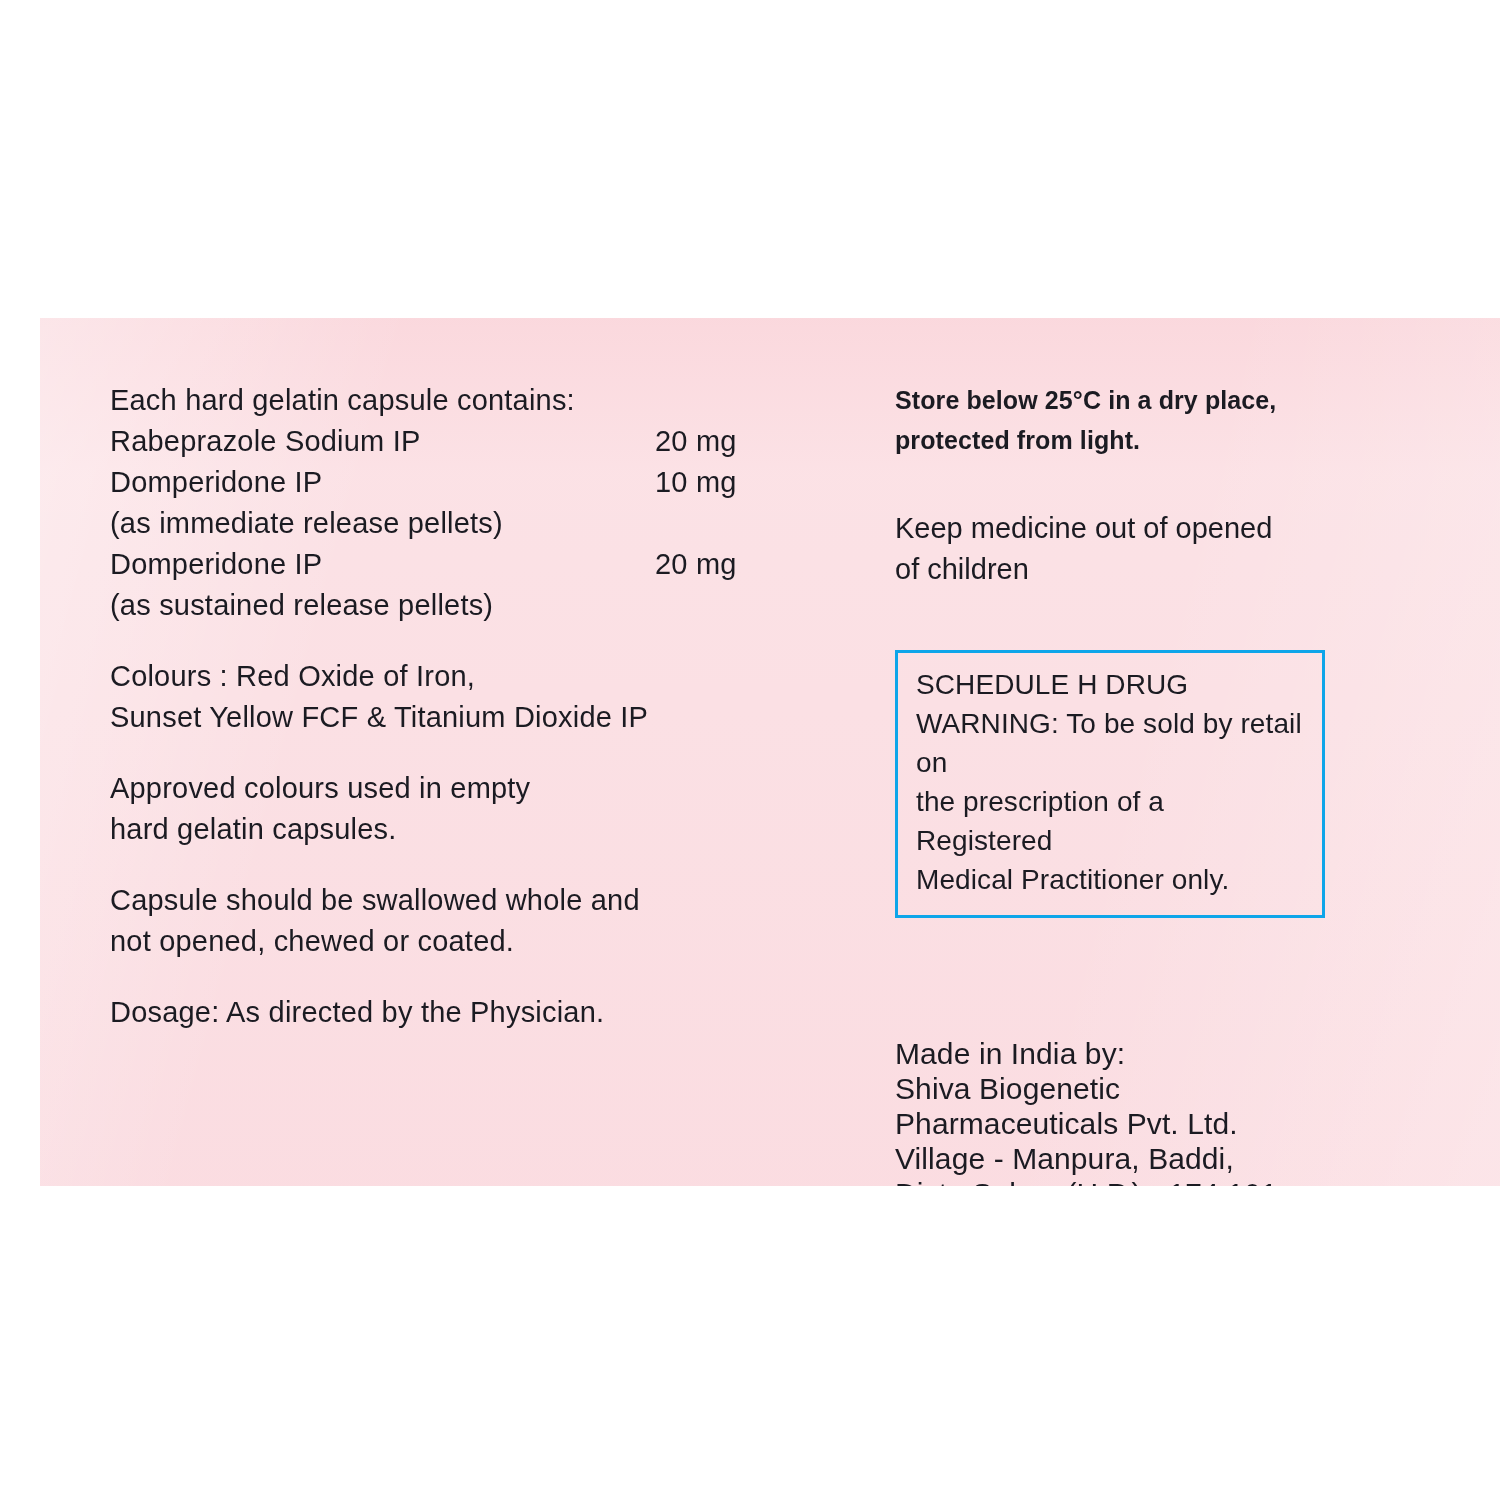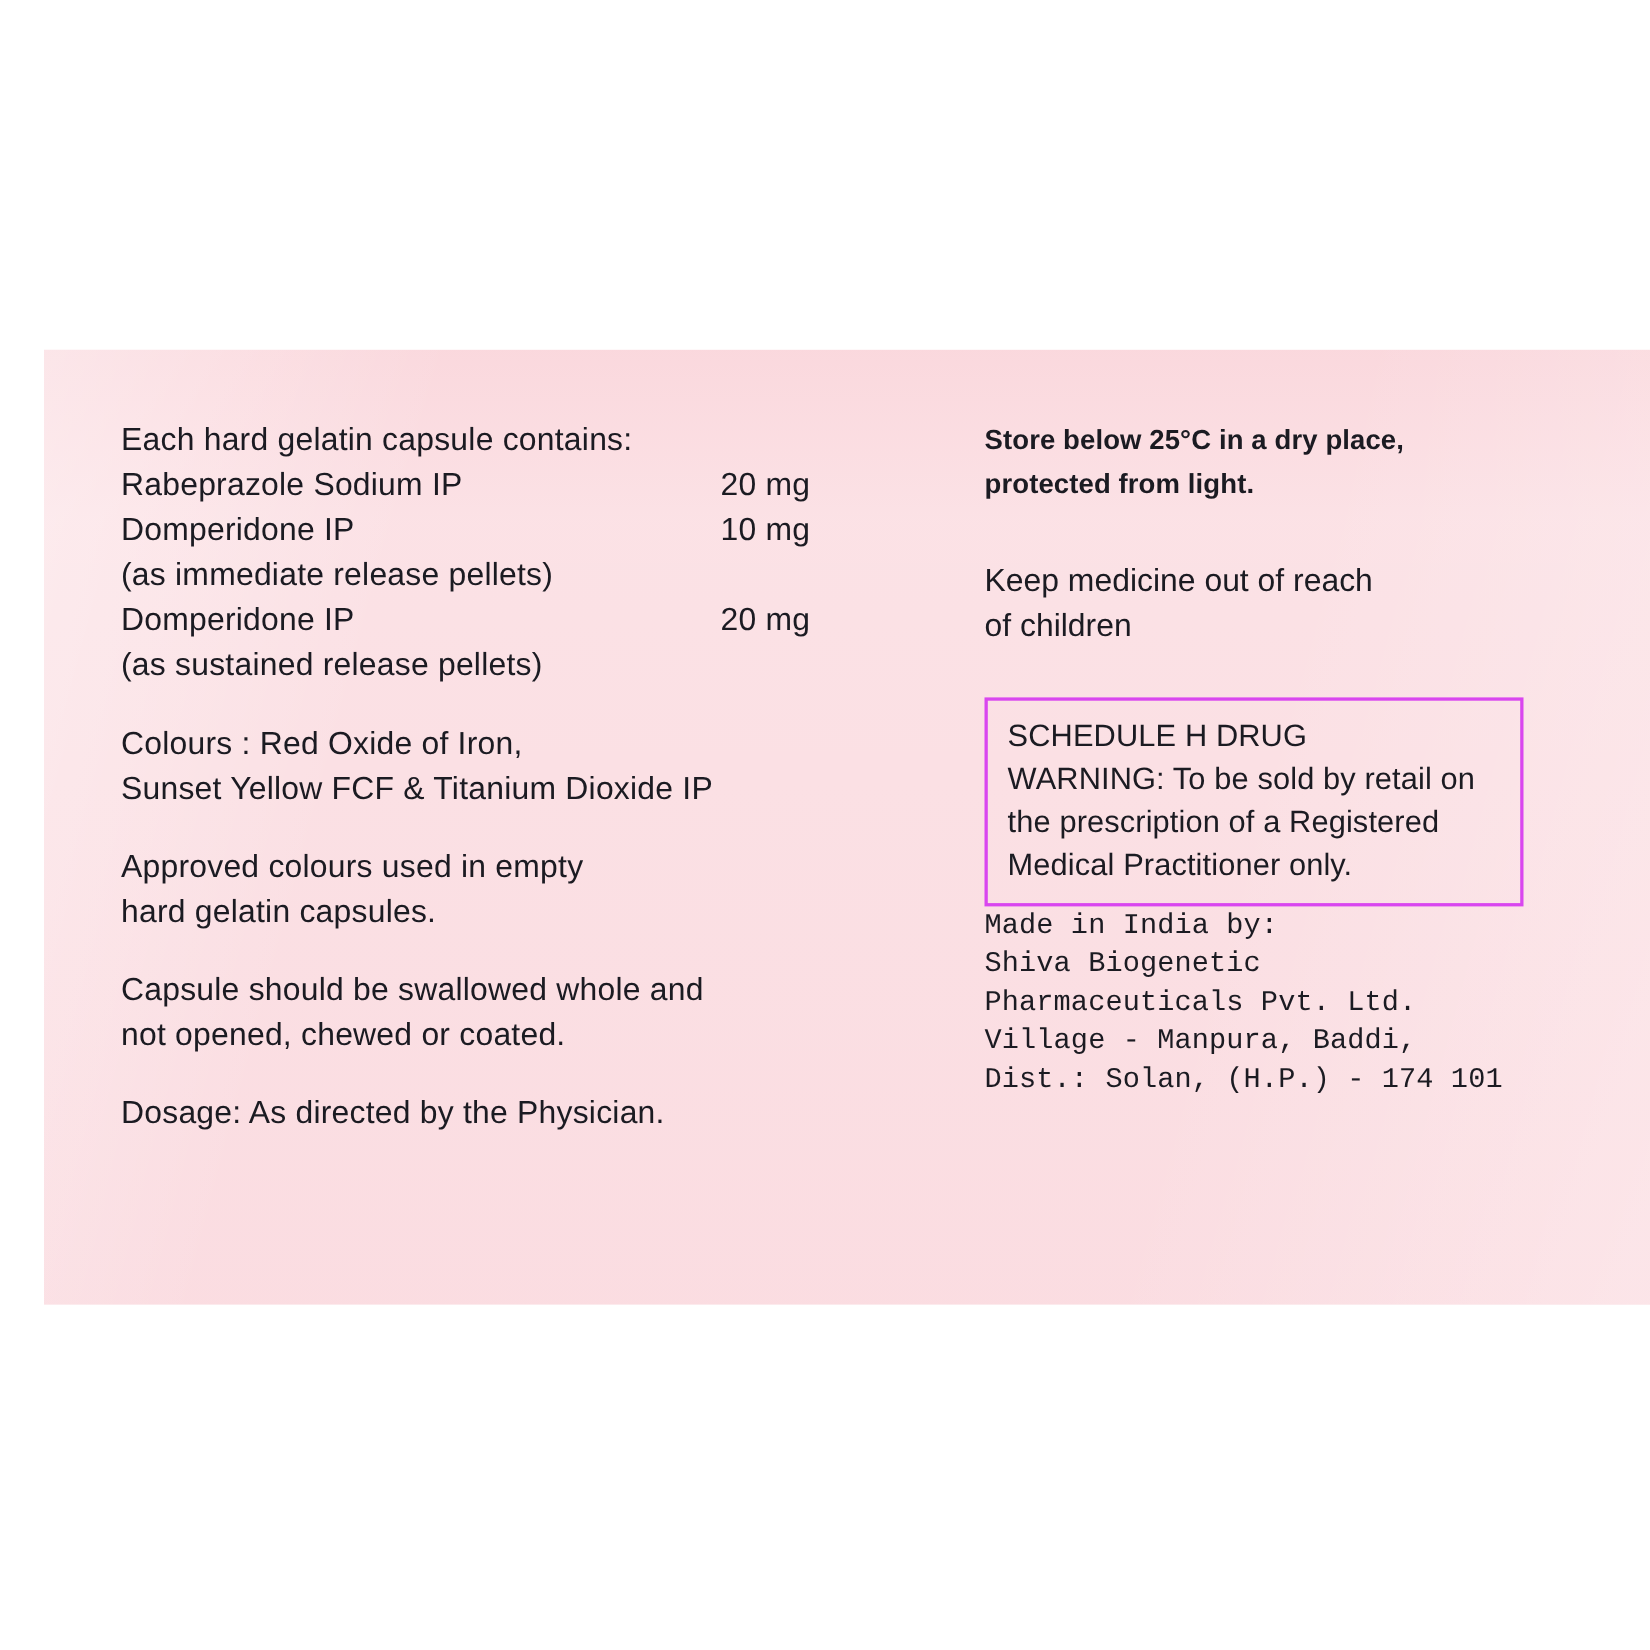--- a/index.html
+++ b/index.html
@@ -99,38 +99,38 @@
     letter-spacing: 0.1px;
   }
 
   .keep {
     font-size: 29px;
     line-height: 41px;
     margin-top: 48px;
   }
 
   #schedule-box {
-    margin-top: 44px;
-    border: 3px solid #d946ef;
+    margin-top: 60px;
+    border: 3px solid #0ea5e9;
     padding: 12px 14px 16px 18px;
-    width: 490px;
+    width: 430px;
     box-sizing: border-box;
   }
 
   #schedule-box .line {
     font-size: 28px;
     line-height: 39px;
     letter-spacing: 0.1px;
   }
 
   #manufacturer {
-    font-size: 26px;
+    margin-top: 118px;
+    font-size: 30px;
     line-height: 35px;
     letter-spacing: 0.1px;
-    font-family: Liberation Mono, monospace;
   }
 </style>
 </head>
 <body>
 
 <div id="package">
 
   <div id="red-edge"></div>
 
   <div class="col" id="col-left">
@@ -176,21 +176,21 @@
   </div>
 
   <div class="col" id="col-right">
 
     <div class="store">
       <div>Store below 25°C in a dry place,</div>
       <div>protected from light.</div>
     </div>
 
     <div class="keep">
-      <div>Keep medicine out of reach</div>
+      <div>Keep medicine out of opened</div>
       <div>of children</div>
     </div>
 
     <div id="schedule-box">
       <div class="line">SCHEDULE H DRUG</div>
       <div class="line">WARNING: To be sold by retail on</div>
       <div class="line">the prescription of a Registered</div>
       <div class="line">Medical Practitioner only.</div>
     </div>
 

